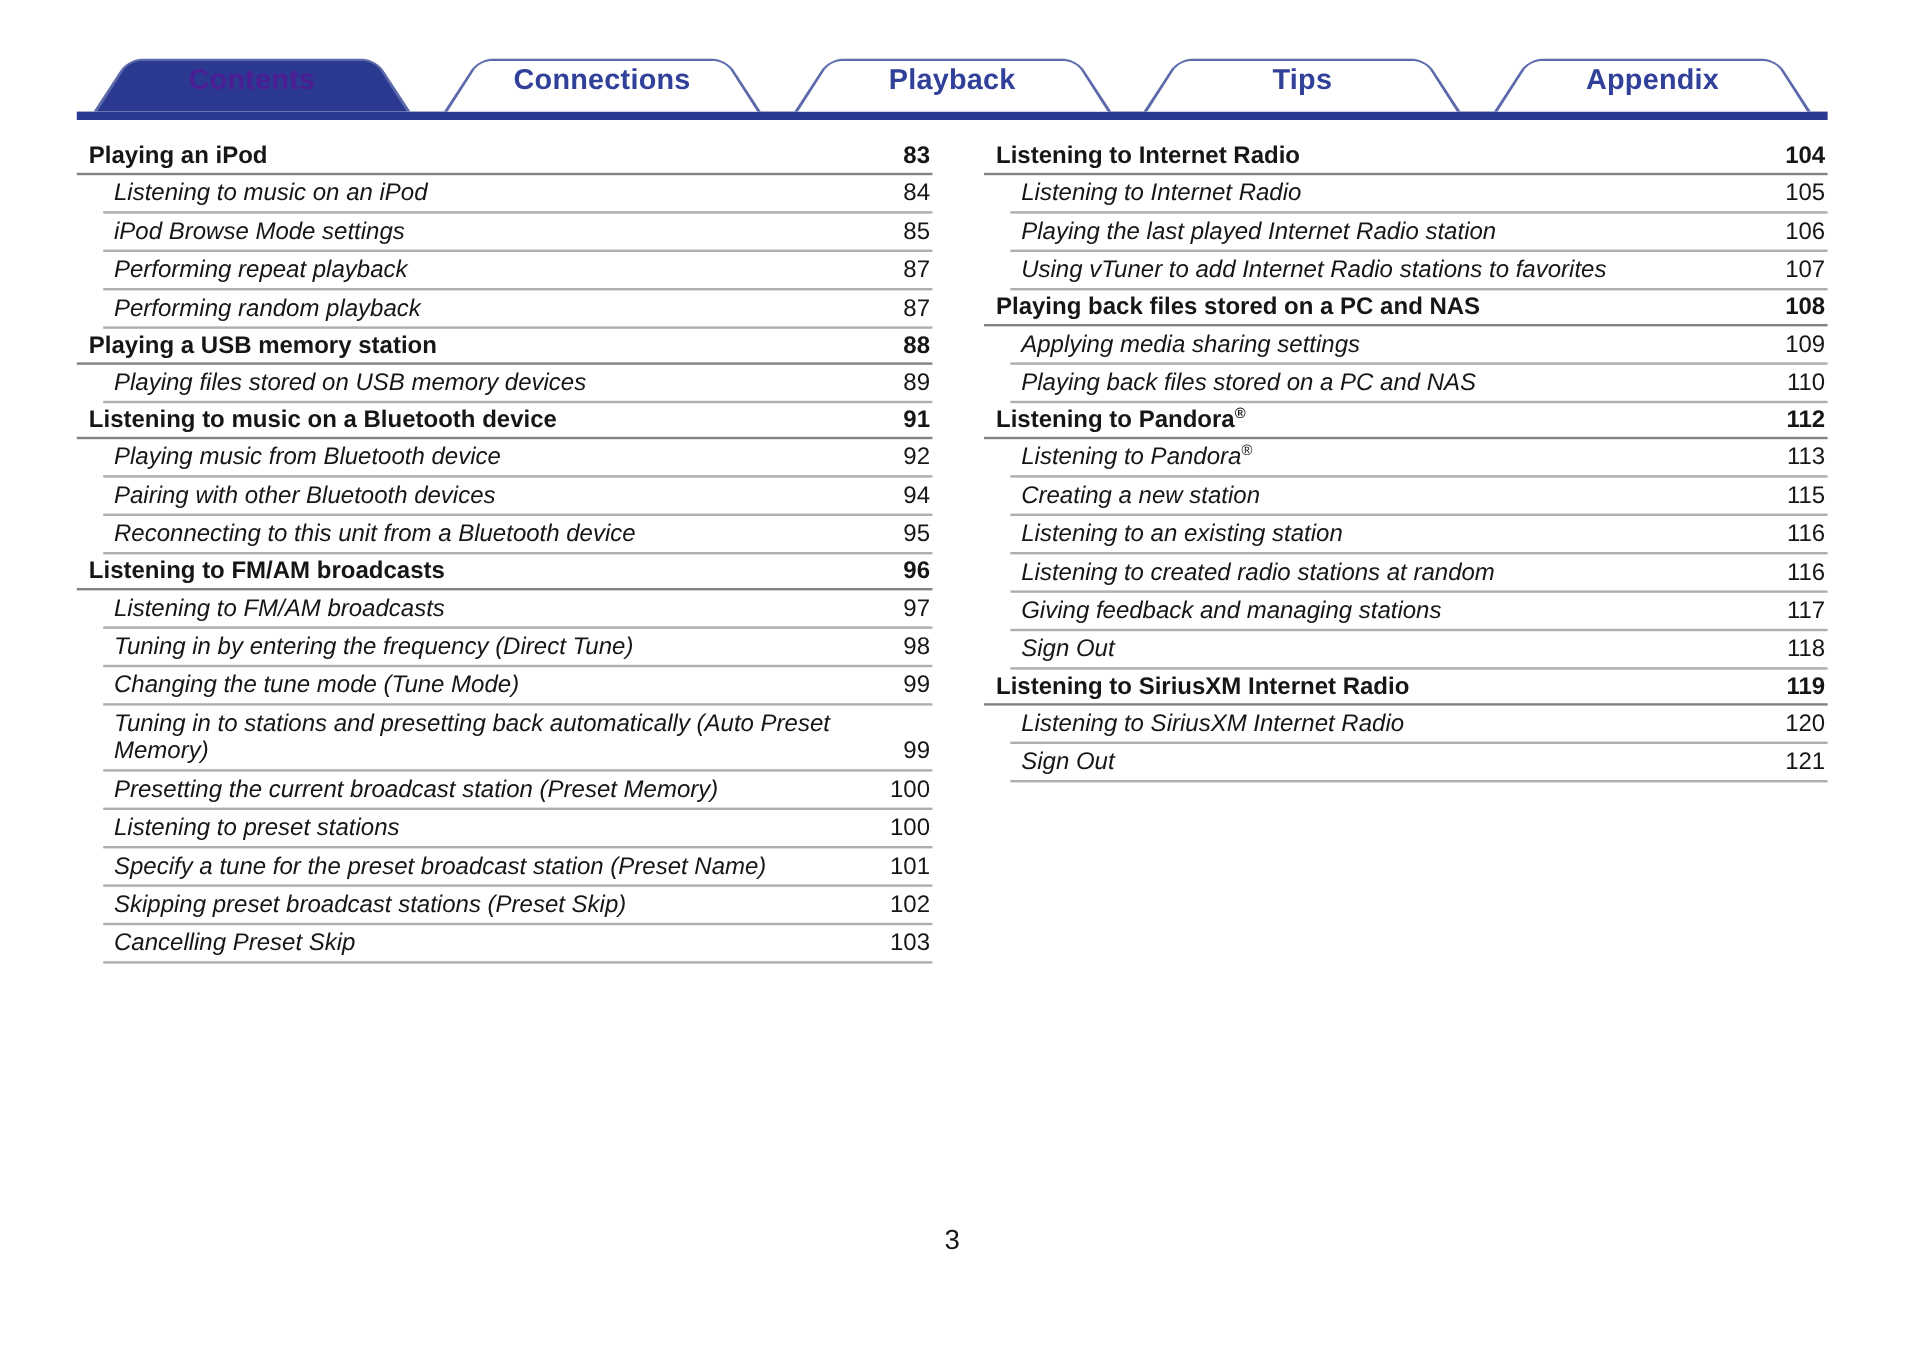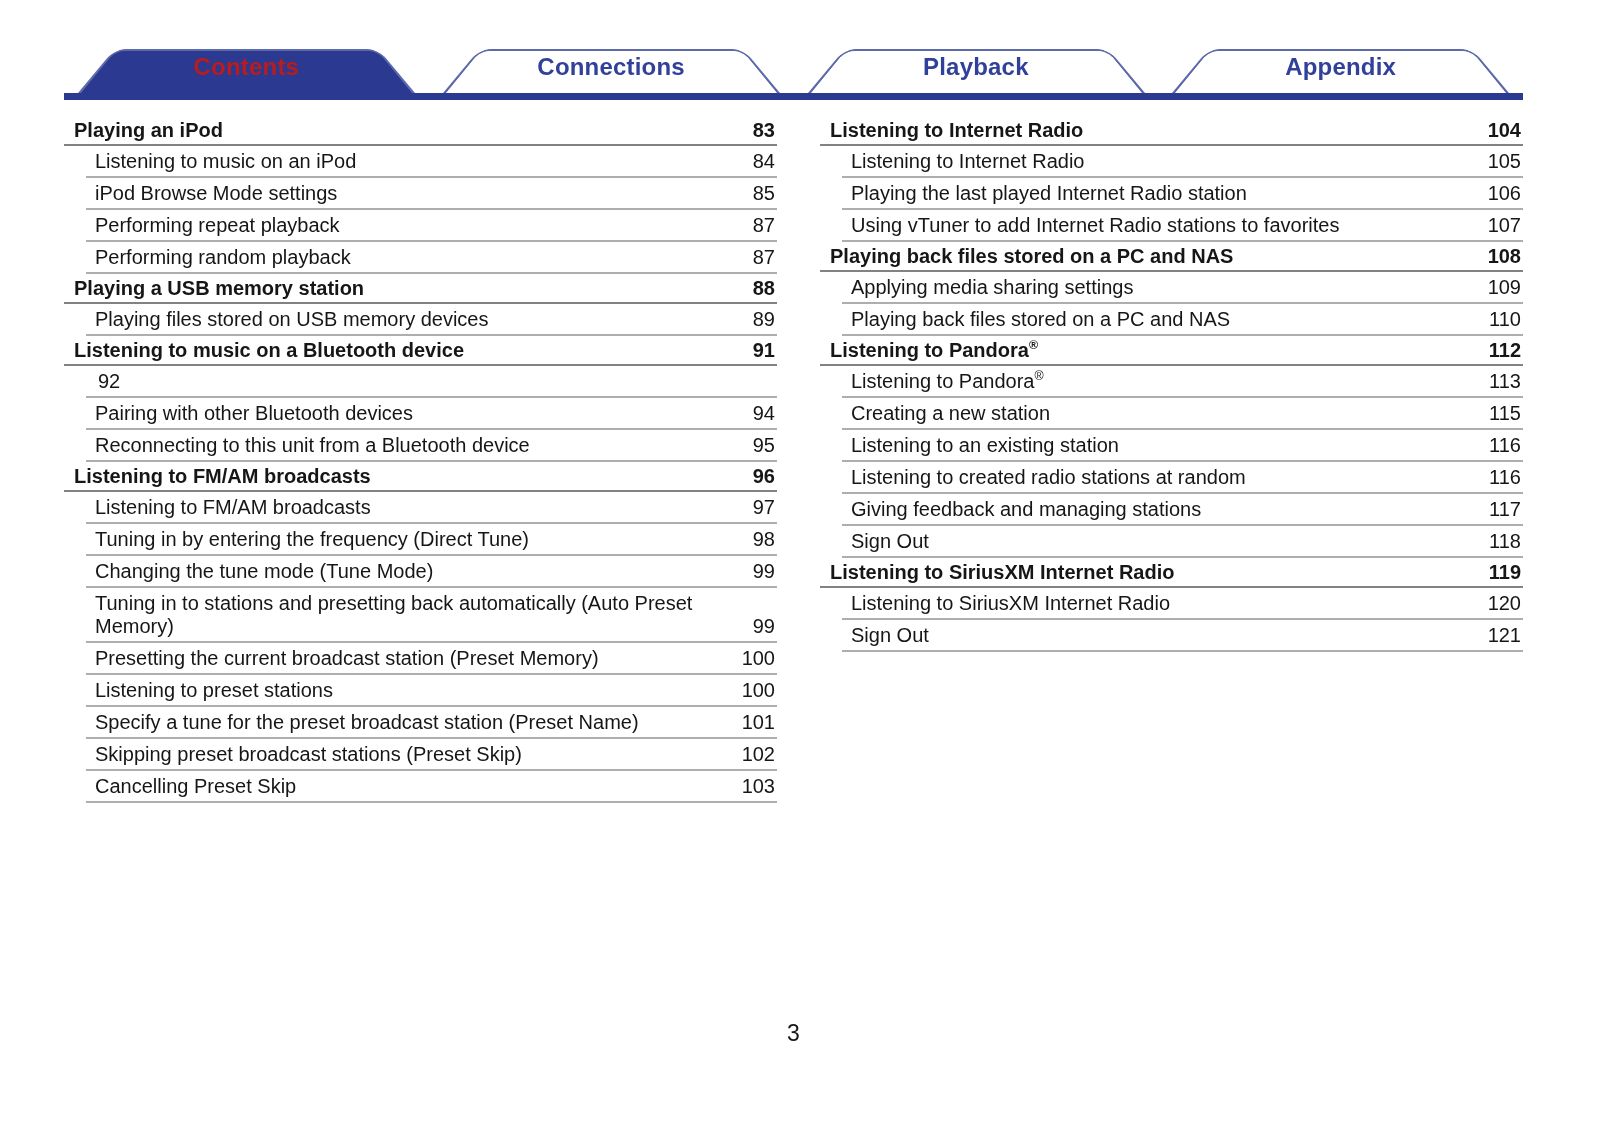--- a/index.html
+++ b/index.html
@@ -18,41 +18,41 @@
     border:3px solid var(--tab-border);border-bottom:none;
     border-radius:15px 15px 0 0;background:#ffffff;
     transform:perspective(32px) rotateX(9deg);transform-origin:50% 100%;
   }
   .tab.active .tab-shape{background:var(--navy);border-color:var(--tab-border);}
   .tab-label{
     position:absolute;left:0;right:0;top:4px;bottom:0;
     display:flex;align-items:center;justify-content:center;
     font-size:24px;font-weight:bold;color:var(--tab-text);letter-spacing:.2px;
   }
-  .tab.active .tab-label{color:#b91c1c;}
+  .tab.active .tab-label{color:#4c1d95;}
   
   .toc{position:absolute;left:64px;top:116px;width:1459px;display:flex;gap:43px;}
   .toc-col{display:flex;flex-direction:column;}
   .toc-col.left{width:713px;}
   .toc-col.right{width:703px;}
   .toc-row{
     display:flex;align-items:flex-end;justify-content:space-between;
     padding:4px 2px 3px 0;cursor:pointer;
   }
   .toc-row.header{
     border-bottom:2px solid var(--header-rule);
     font-weight:bold;font-size:20px;line-height:21px;
   }
   .toc-row.item{
     margin-left:22px;
     border-bottom:2px solid var(--item-rule);
     font-size:20px;line-height:23px;
   }
   .row-label{display:inline-block;max-width:600px;padding-left:10px;}
-  .toc-row.item .row-label{padding-left:9px;}
+  .toc-row.item .row-label{padding-left:9px;font-style:italic;}
   .row-page{padding-left:12px;white-space:nowrap;}
   sup{font-size:62%;line-height:0;}
   
   .footer{position:absolute;left:64px;width:1459px;top:1020px;text-align:center;}
   .page-number{font-size:23px;color:#161616;display:inline-block;}
 </style>
 </head>
 <body style="--navy: #2b3990; --tab-border: #5c6aab; --tab-text: #31419a; --header-rule: #828282; --item-rule: #aeaeae;">
 
 <div class="tabstrip">
@@ -64,20 +64,24 @@
       <div class="tab">
         <div class="tab-shape"></div>
         <div class="tab-label">Connections</div>
       </div>
       <div class="tab">
         <div class="tab-shape"></div>
         <div class="tab-label">Playback</div>
       </div>
       <div class="tab">
         <div class="tab-shape"></div>
+        <div class="tab-label">Tips</div>
+      </div>
+      <div class="tab">
+        <div class="tab-shape"></div>
         <div class="tab-label">Appendix</div>
       </div>
     </div>
   <div class="tabbar-line"></div>
 </div>
 
 <div class="toc">
   <div class="toc-col left" id="col-left">
       <div class="toc-row header">
         <span class="row-label">Playing an iPod</span>
@@ -105,20 +109,21 @@
       </div>
       <div class="toc-row item">
         <span class="row-label">Playing files stored on USB memory devices</span>
         <span class="row-page">89</span>
       </div>
       <div class="toc-row header">
         <span class="row-label">Listening to music on a Bluetooth device</span>
         <span class="row-page">91</span>
       </div>
       <div class="toc-row item">
+        <span class="row-label">Playing music from Bluetooth device</span>
         <span class="row-page">92</span>
       </div>
       <div class="toc-row item">
         <span class="row-label">Pairing with other Bluetooth devices</span>
         <span class="row-page">94</span>
       </div>
       <div class="toc-row item">
         <span class="row-label">Reconnecting to this unit from a Bluetooth device</span>
         <span class="row-page">95</span>
       </div>

